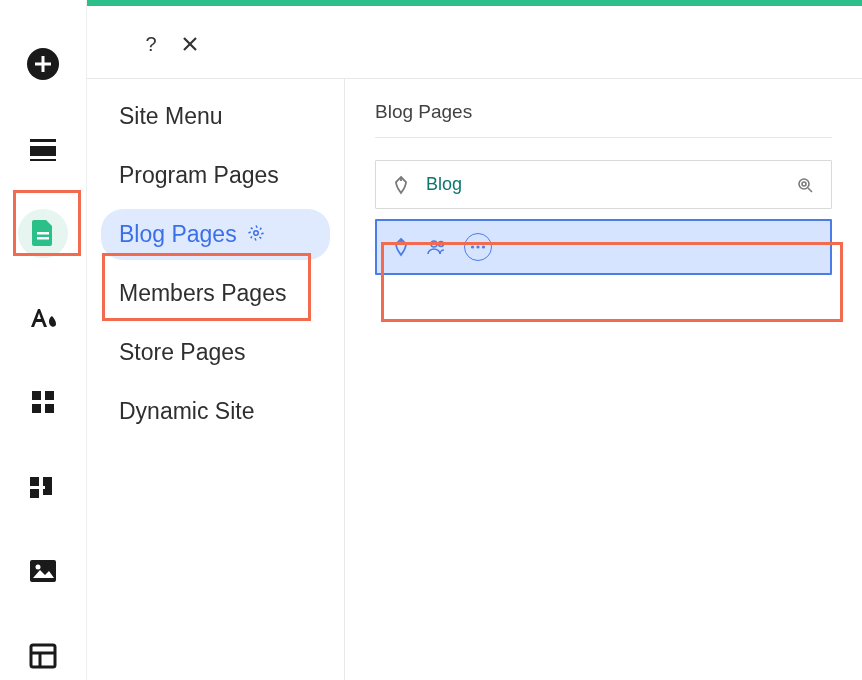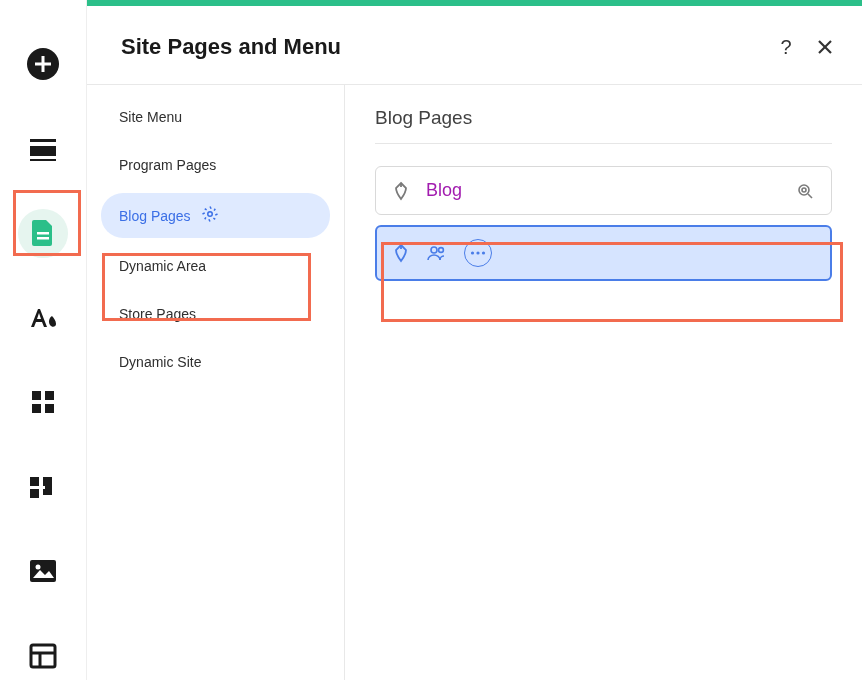--- a/index.html
+++ b/index.html
@@ -96,21 +96,21 @@
     .menu-list {
       width: 258px;
       border-right: 1px solid #e8e8e8;
       padding: 12px 14px;
       display: flex;
       flex-direction: column;
       gap: 8px;
     }
     .menu-item {
       padding: 12px 18px;
-      font-size: 14px;
+      font-size: 23px;
       color: #2f2f2f;
       cursor: pointer;
       border-radius: 22px;
       display: flex;
       align-items: center;
       gap: 10px;
     }
     .menu-item.selected {
       background: #dfeaff;
       color: #3b6fe6;
@@ -137,27 +137,27 @@
       border-bottom: 1px solid #e6e6e6;
       margin-bottom: 22px;
     }
     .page-list {
       display: flex;
       flex-direction: column;
       gap: 10px;
     }
     .page-item {
       border: 1px solid #d9d9d9;
-      border-radius: 6px;
+      border-radius: 1px;
       padding: 13px 16px;
       display: flex;
       align-items: center;
       gap: 16px;
       font-size: 18px;
-      color: #a21caf;
+      color: #0f766e;
       cursor: pointer;
       background: #fff;
     }
     .page-item .label { flex: 1; }
     .page-item.selected {
       background: #d6e4ff;
       border: 2px solid #4a7de8;
       padding: 12px 15px;
     }
     .page-item .row-icon, .page-item .row-action {
@@ -249,21 +249,20 @@
     </svg>
   </div>
 </div>
 
 <div class="highlight-box highlight-sidebar"></div>
 <div class="highlight-box highlight-menu"></div>
 <div class="highlight-box highlight-page"></div>
 
 <div class="panel">
   <div class="panel-header">
-    <div class="panel-title">Site Pages and Menu</div>
     <div class="header-icon">
       <svg width="20" height="20" viewBox="0 0 20 20">
         <text x="10" y="17" text-anchor="middle" font-size="20" fill="#333">?</text>
       </svg>
     </div>
     <div class="header-icon">
       <svg width="18" height="18" viewBox="0 0 18 18">
         <line x1="3" y1="3" x2="15" y2="15" stroke="#333" stroke-width="2.2"></line>
         <line x1="15" y1="3" x2="3" y2="15" stroke="#333" stroke-width="2.2"></line>
       </svg>
@@ -281,21 +280,21 @@
       <div class="menu-item selected">
         <span>Blog Pages</span>
         <span class="gear">
           <svg width="18" height="18" viewBox="0 0 24 24" fill="none" stroke="currentColor" stroke-width="2">
             <circle cx="12" cy="12" r="3"></circle>
             <path d="M12 2 l1.5 3 M12 22 l-1.5-3 M2 12 l3-1.5 M22 12 l-3 1.5 M5 5 l2.5 1.5 M19 19 l-2.5-1.5 M19 5 l-1.5 2.5 M5 19 l1.5-2.5"></path>
           </svg>
         </span>
       </div>
       <div class="menu-item">
-        <span>Dynamic Area</span>
+        <span>Members Pages</span>
       </div>
       <div class="menu-item">
         <span>Store Pages</span>
       </div>
       <div class="menu-item">
         <span>Dynamic Site</span>
       </div>
     </div>
 
     <div class="content">

